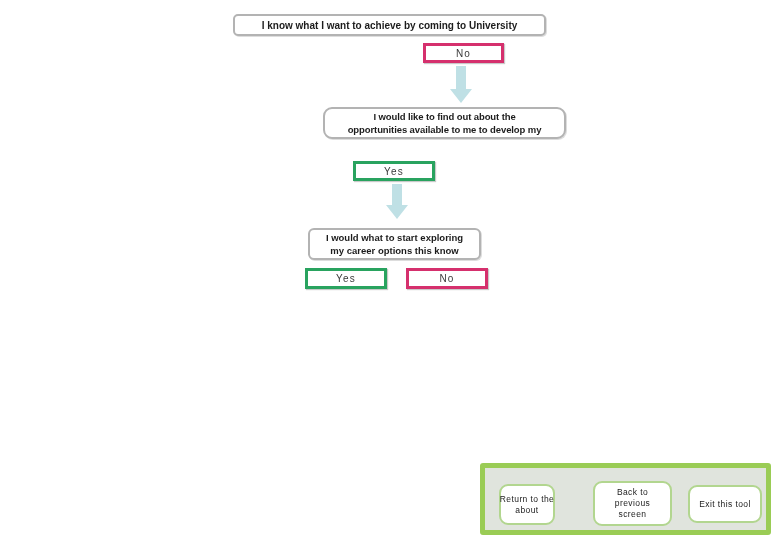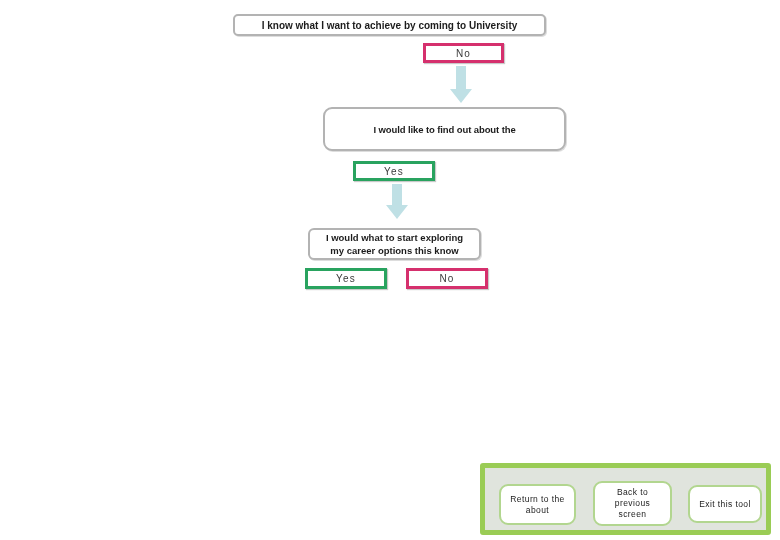--- a/index.html
+++ b/index.html
@@ -24,21 +24,21 @@
     text-align: center;
   }
   .q-line {
     font-weight: bold;
     color: #1c1c1c;
     white-space: nowrap;
     line-height: 13px;
   }
   .qbox.q1 { left: 233px; top: 14px; width: 313px; height: 22px; border-radius: 5px; }
   .qbox.q1 .q-line { font-size: 10px; }
-  .qbox.q2 { left: 323px; top: 107px; width: 243px; height: 44px; border-radius: 9px; }
+  .qbox.q2 { left: 323px; top: 107px; width: 243px; height: 32px; border-radius: 9px; }
   .qbox.q2 .q-line { font-size: 9.5px; letter-spacing: -0.1px; }
   .qbox.q3 { left: 308px; top: 228px; width: 173px; height: 32px; border-radius: 6px; }
   .qbox.q3 .q-line { font-size: 9.5px; }
 
   .ansbtn {
     position: absolute;
     background: #ffffff;
     border-radius: 0;
     display: flex;
     align-items: center;
@@ -97,21 +97,21 @@
     justify-content: center;
     font-family: "Liberation Sans", sans-serif;
     font-size: 8.5px;
     letter-spacing: 0.4px;
     color: #1c1c1c;
     text-align: center;
     cursor: pointer;
     padding: 0;
   }
   .navbtn .nav-line { line-height: 11px; white-space: nowrap; }
-  .navbtn.b1 { left: 14px;  top: 16px; width: 77px; height: 41px; }
+  .navbtn.b1 { left: 14px;  top: 16px; width: 56px; height: 41px; }
   .navbtn.b2 { left: 108px; top: 13px; width: 79px; height: 45px; }
   .navbtn.b3 { left: 203px; top: 17px; width: 74px; height: 38px; }
 </style>
 </head>
 <body>
 
 <div class="stage">
 
   <div class="qbox q1">
     <div class="q-line">I know what I want to achieve by coming to University</div>
@@ -119,20 +119,21 @@
 
   <button class="ansbtn pink no1">No</button>
 
   <div class="arrow a1">
     <div class="stem"></div>
     <div class="head"></div>
   </div>
 
   <div class="qbox q2">
     <div class="q-line">I would like to find out about the</div>
+    <div class="q-line">opportunities available to me to develop my</div>
   </div>
 
   <button class="ansbtn green yes1">Yes</button>
 
   <div class="arrow a2">
     <div class="stem"></div>
     <div class="head"></div>
   </div>
 
   <div class="qbox q3">

